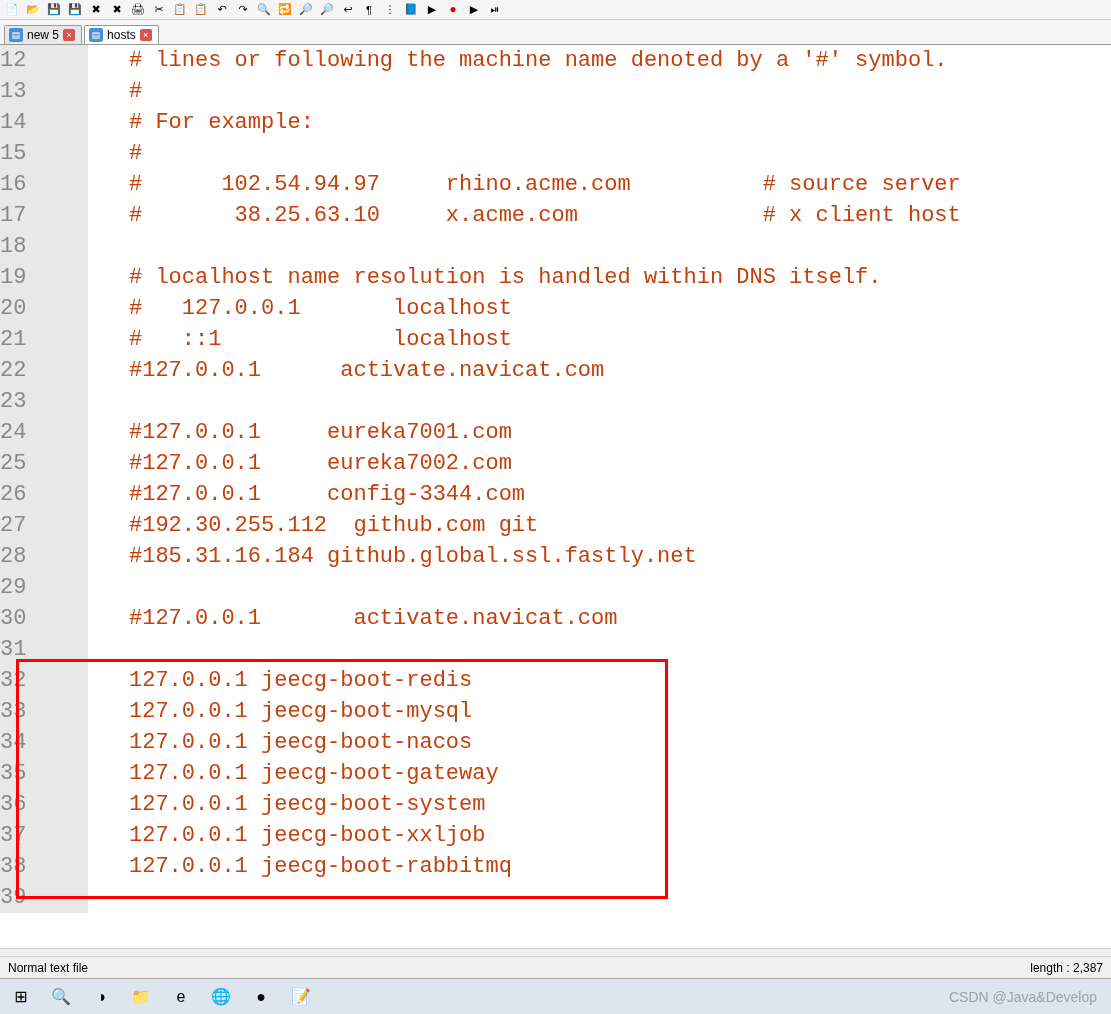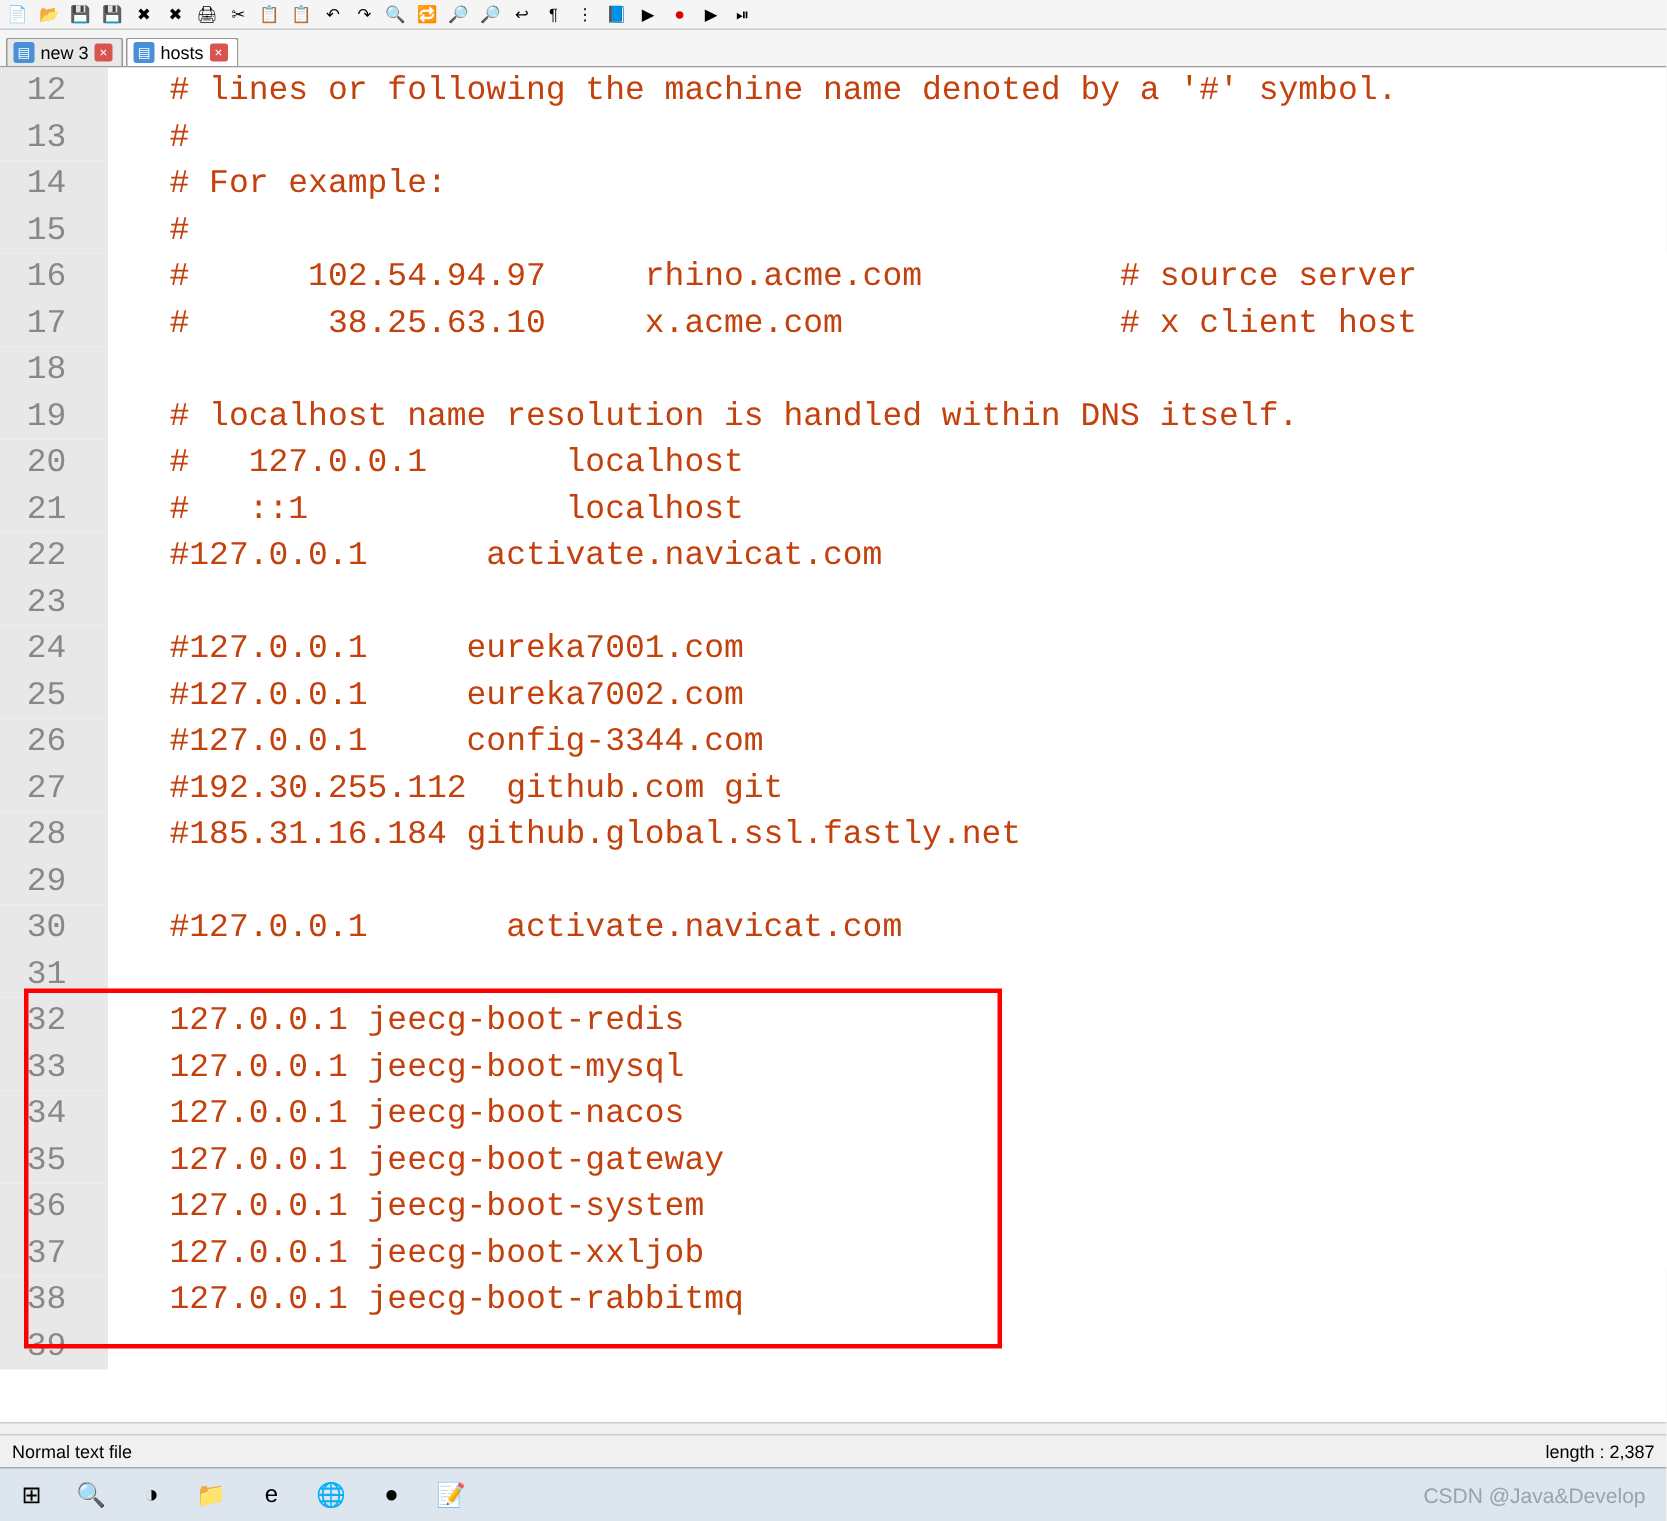--- a/index.html
+++ b/index.html
@@ -82,22 +82,22 @@
   .lines {
     font-family: "Courier New", monospace;
     font-size: 22px;
     line-height: 31px;
     white-space: pre;
   }
   .line {
     display: flex;
   }
   .gutter {
-    width: 72px;
-    text-align: center;
+    width: 88px;
+    text-align: left;
     padding-right: 10px;
     color: #888;
     background: #e8e8e8;
     user-select: none;
     flex-shrink: 0;
   }
   .code {
     padding-left: 20px;
     color: #c2410c;
     margin-left: 21px;
@@ -176,21 +176,21 @@
       <span class="ticon">▶</span>
       <span class="ticon" style="color: rgb(221, 0, 0);">⏺</span>
       <span class="ticon">▶</span>
       <span class="ticon">⏯</span>
     </div>
 </div>
 
 <div class="tabbar" id="tabbar">
     <div class="tab">
       <span class="doc-icon">▤</span>
-      <span>new 3</span>
+      <span>new 5</span>
       <span class="close-icon">×</span>
     </div>
     <div class="tab active">
       <span class="doc-icon">▤</span>
       <span>hosts</span>
       <span class="close-icon">×</span>
     </div>
   </div>
 
 <div class="editor-area">

